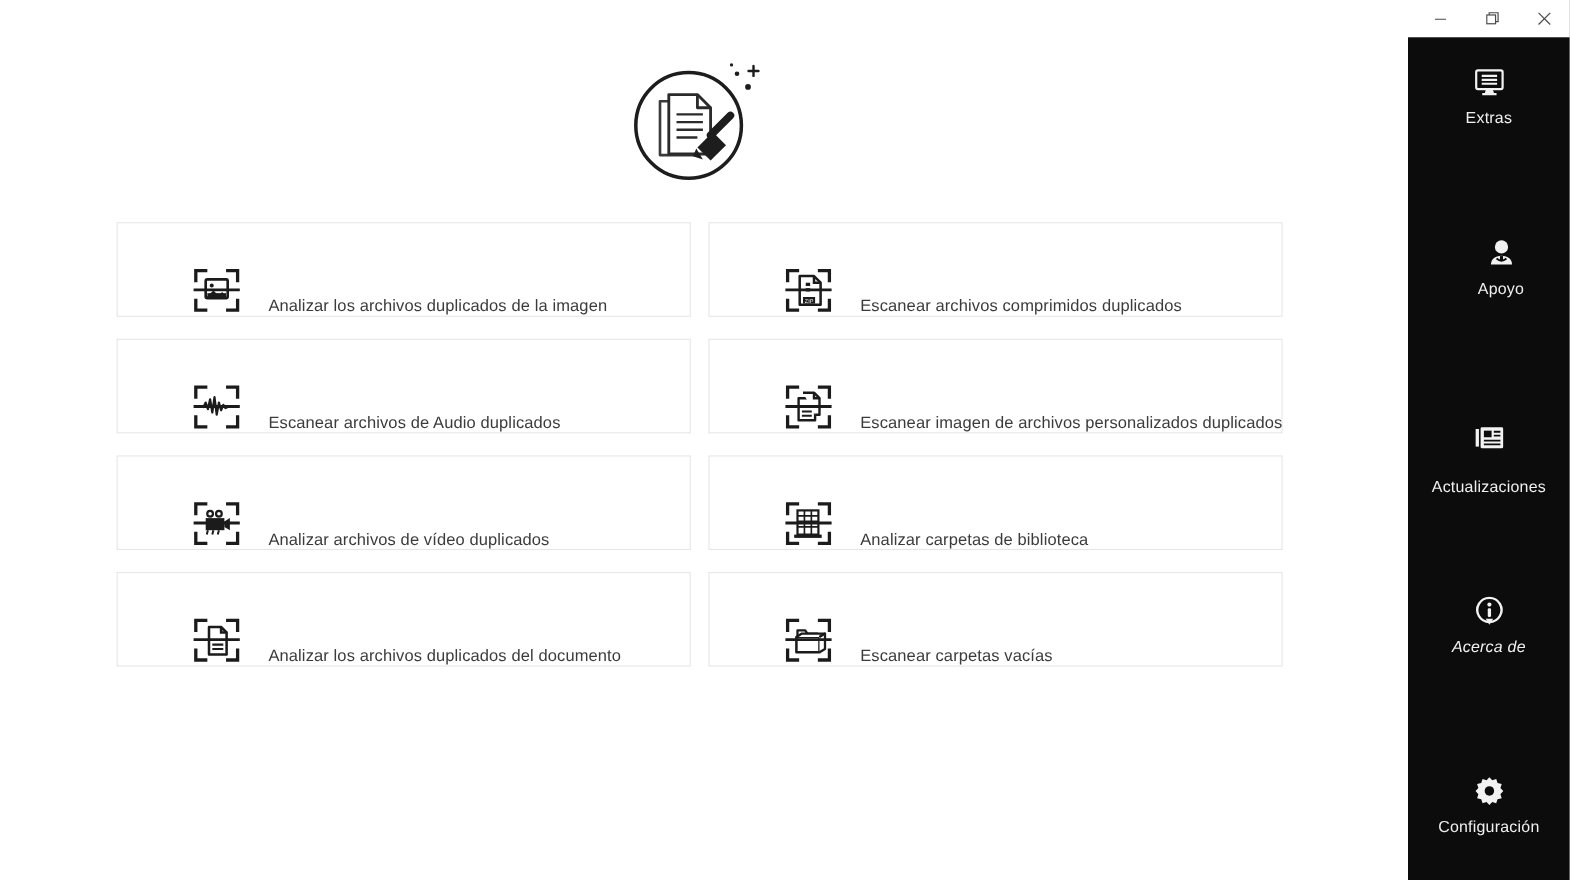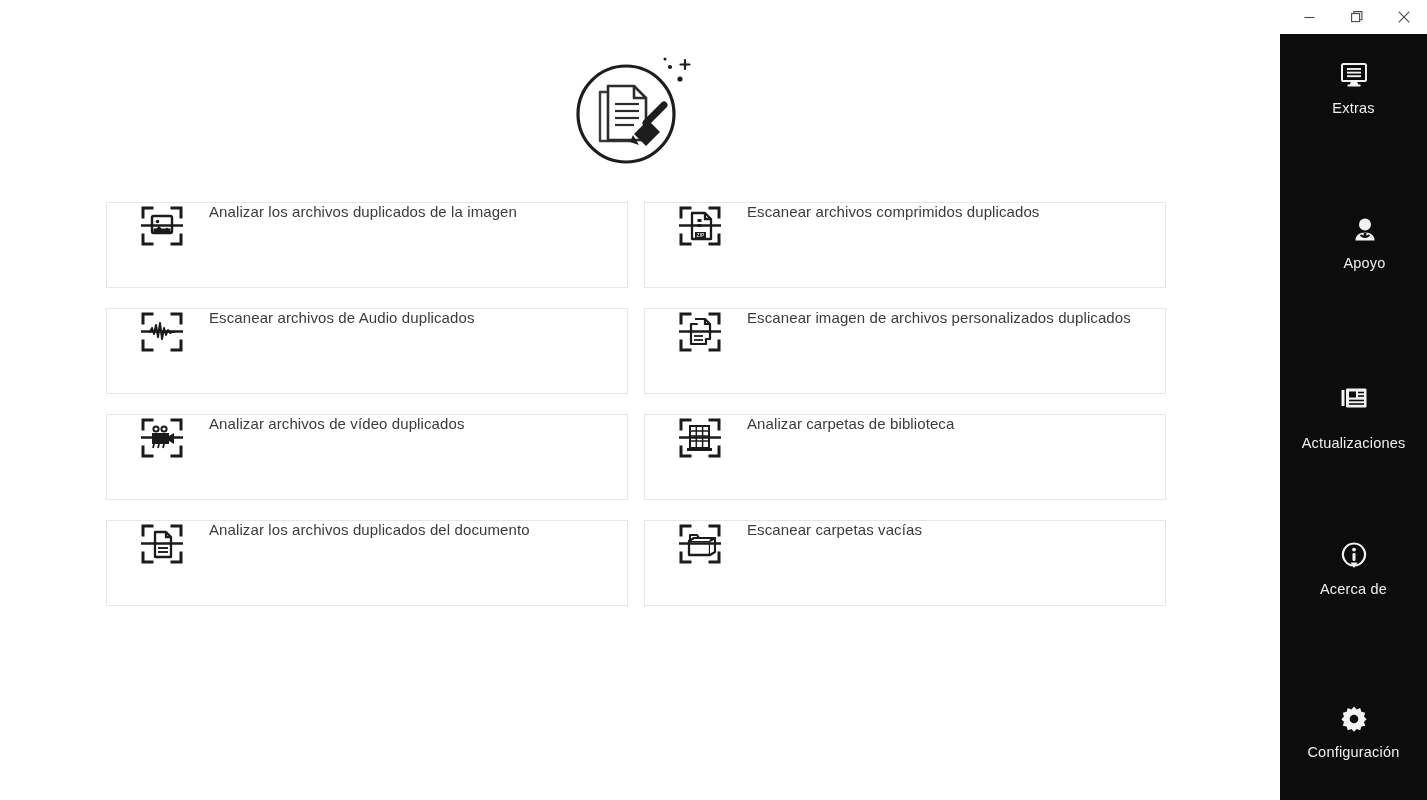--- a/index.html
+++ b/index.html
@@ -33,23 +33,24 @@
     display:grid;
     grid-template-columns:522px 522px;
     column-gap:16px;
     row-gap:20px;
   }
   .card{
     height:86px;
     background:#ffffff;
     border:1px solid #e6e6e6;
     display:flex;
-    align-items:flex-start;
+    align-items:flex-end;
     box-sizing:border-box;
     cursor:pointer;
+    padding-left:35px;
   }
   .card-icon{
     flex:0 0 auto;
     width:46px;height:46px;
     margin-left:32px;margin-right:24px;
     display:flex;align-items:center;justify-content:center;
   }
   .card-label{
     font-size:15px;
     color:#3b3b3b;
@@ -96,21 +97,21 @@
   .nav-icon{
     height:34px;width:34px;
     display:flex;align-items:center;justify-content:center;
     margin-bottom:8px;
   }
   .nav-label{font-size:14.5px;color:#efefef;letter-spacing:.2px;}
 
   .n0{top:24px;}
   .n1{top:179px;margin-left:11px;}
   .n2{top:347px;gap:12px;}
-  .n3{top:505px;}
+  .n3{top:505px;font-style:italic;}
   .n4{top:668px;}
 </style>
 </head>
 <body>
 
 <div class="app">
 
   <div class="content">
 
     <div class="logo-wrap">

